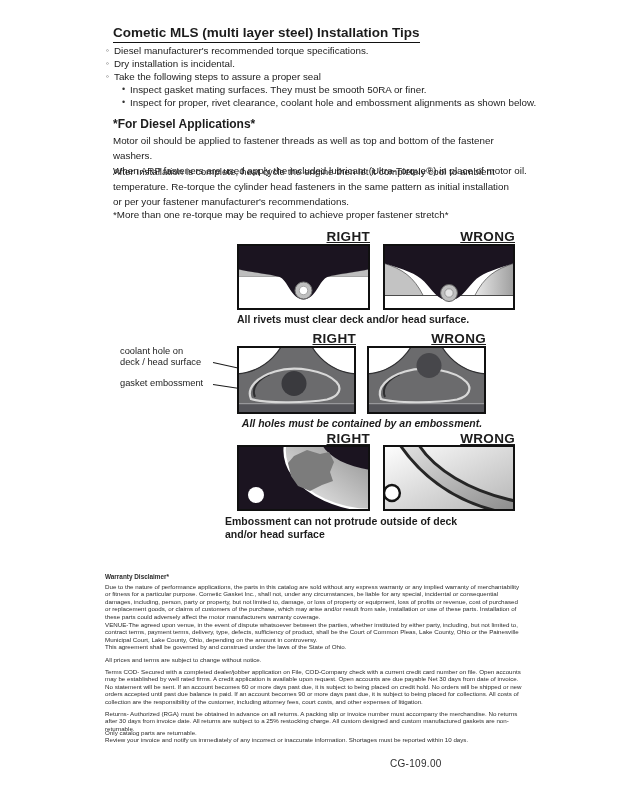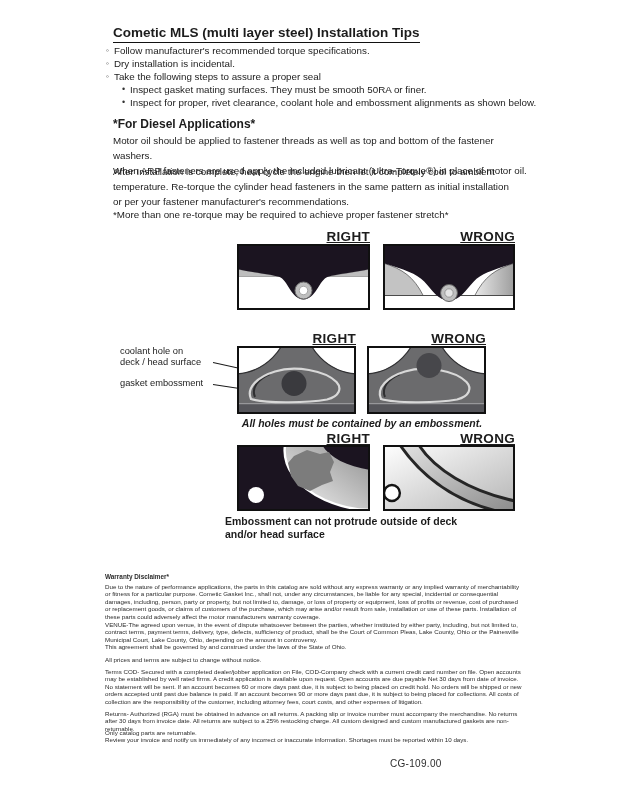--- a/index.html
+++ b/index.html
@@ -41,21 +41,21 @@
 </head>
 <body>
 
 <div class="page">
 
   <div class="abs title">Cometic MLS (multi layer steel) Installation Tips</div>
 
   <div class="abs bullets">
     <div class="b-row">
       <span class="mk">◦</span>
-      <span>Follow manufacturer's recommended torque specifications.</span>
+      <span>Diesel manufacturer's recommended torque specifications.</span>
     </div>
     <div class="b-row">
       <span class="mk">◦</span>
       <span>Dry installation is incidental.</span>
     </div>
     <div class="b-row">
       <span class="mk">◦</span>
       <span>Take the following steps to assure a proper seal</span>
     </div>
     <div class="b-row sub">
@@ -103,20 +103,21 @@
       <path d="M0,19 C20,25 31,33 40.5,51.5 L0,51.5 Z" fill="#c3c3c3" stroke="#4a4a4a" stroke-width="0.7"></path>
       <path d="M133,19 C113,25 102,33 92.5,51.5 L133,51.5 Z" fill="url(#lgw)" stroke="#4a4a4a" stroke-width="0.7"></path>
       <line x1="0" y1="51.5" x2="133" y2="51.5" stroke="#4a4a4a" stroke-width="1"></line>
       <path d="M0,0 H133 V19 C112,25.5 99,29.5 91.5,37.5 C83.5,46 77.5,56.5 66.5,56.5 C55.5,56.5 49.5,46 41.5,37.5 C34,29.5 21,25.5 0,19 Z" fill="#1b1420"></path>
       <circle cx="66.5" cy="49" r="8.5" fill="#bfbfbf" stroke="#5f5f5f" stroke-width="1"></circle>
       <circle cx="66.5" cy="49" r="4.2" fill="#e4e4e4" stroke="#8a8a8a" stroke-width="0.8"></circle>
       <rect x="1" y="1" width="131" height="64" fill="none" stroke="#101010" stroke-width="2"></rect>
     </svg>
   </div>
 
+  <div class="abs caption" style="left:237px; top:313px;">All rivets must clear deck and/or head surface.</div>
 
   <div class="abs rw-label" style="left:237px; top:331px; width:119px;">RIGHT</div>
   <div class="abs rw-label" style="left:367px; top:331px; width:119px;">WRONG</div>
 
   <div class="abs callout" style="left:120px; top:346px; width:92px;">coolant hole on
 deck / head surface</div>
   <div class="abs leader" style="left:213px; top:362px; width:79px; transform:rotate(12.4deg);"></div>
 
   <div class="abs callout" style="left:120px; top:378px; width:92px;">gasket embossment</div>
   <div class="abs leader" style="left:213px; top:384px; width:50px; transform:rotate(8.5deg);"></div>

